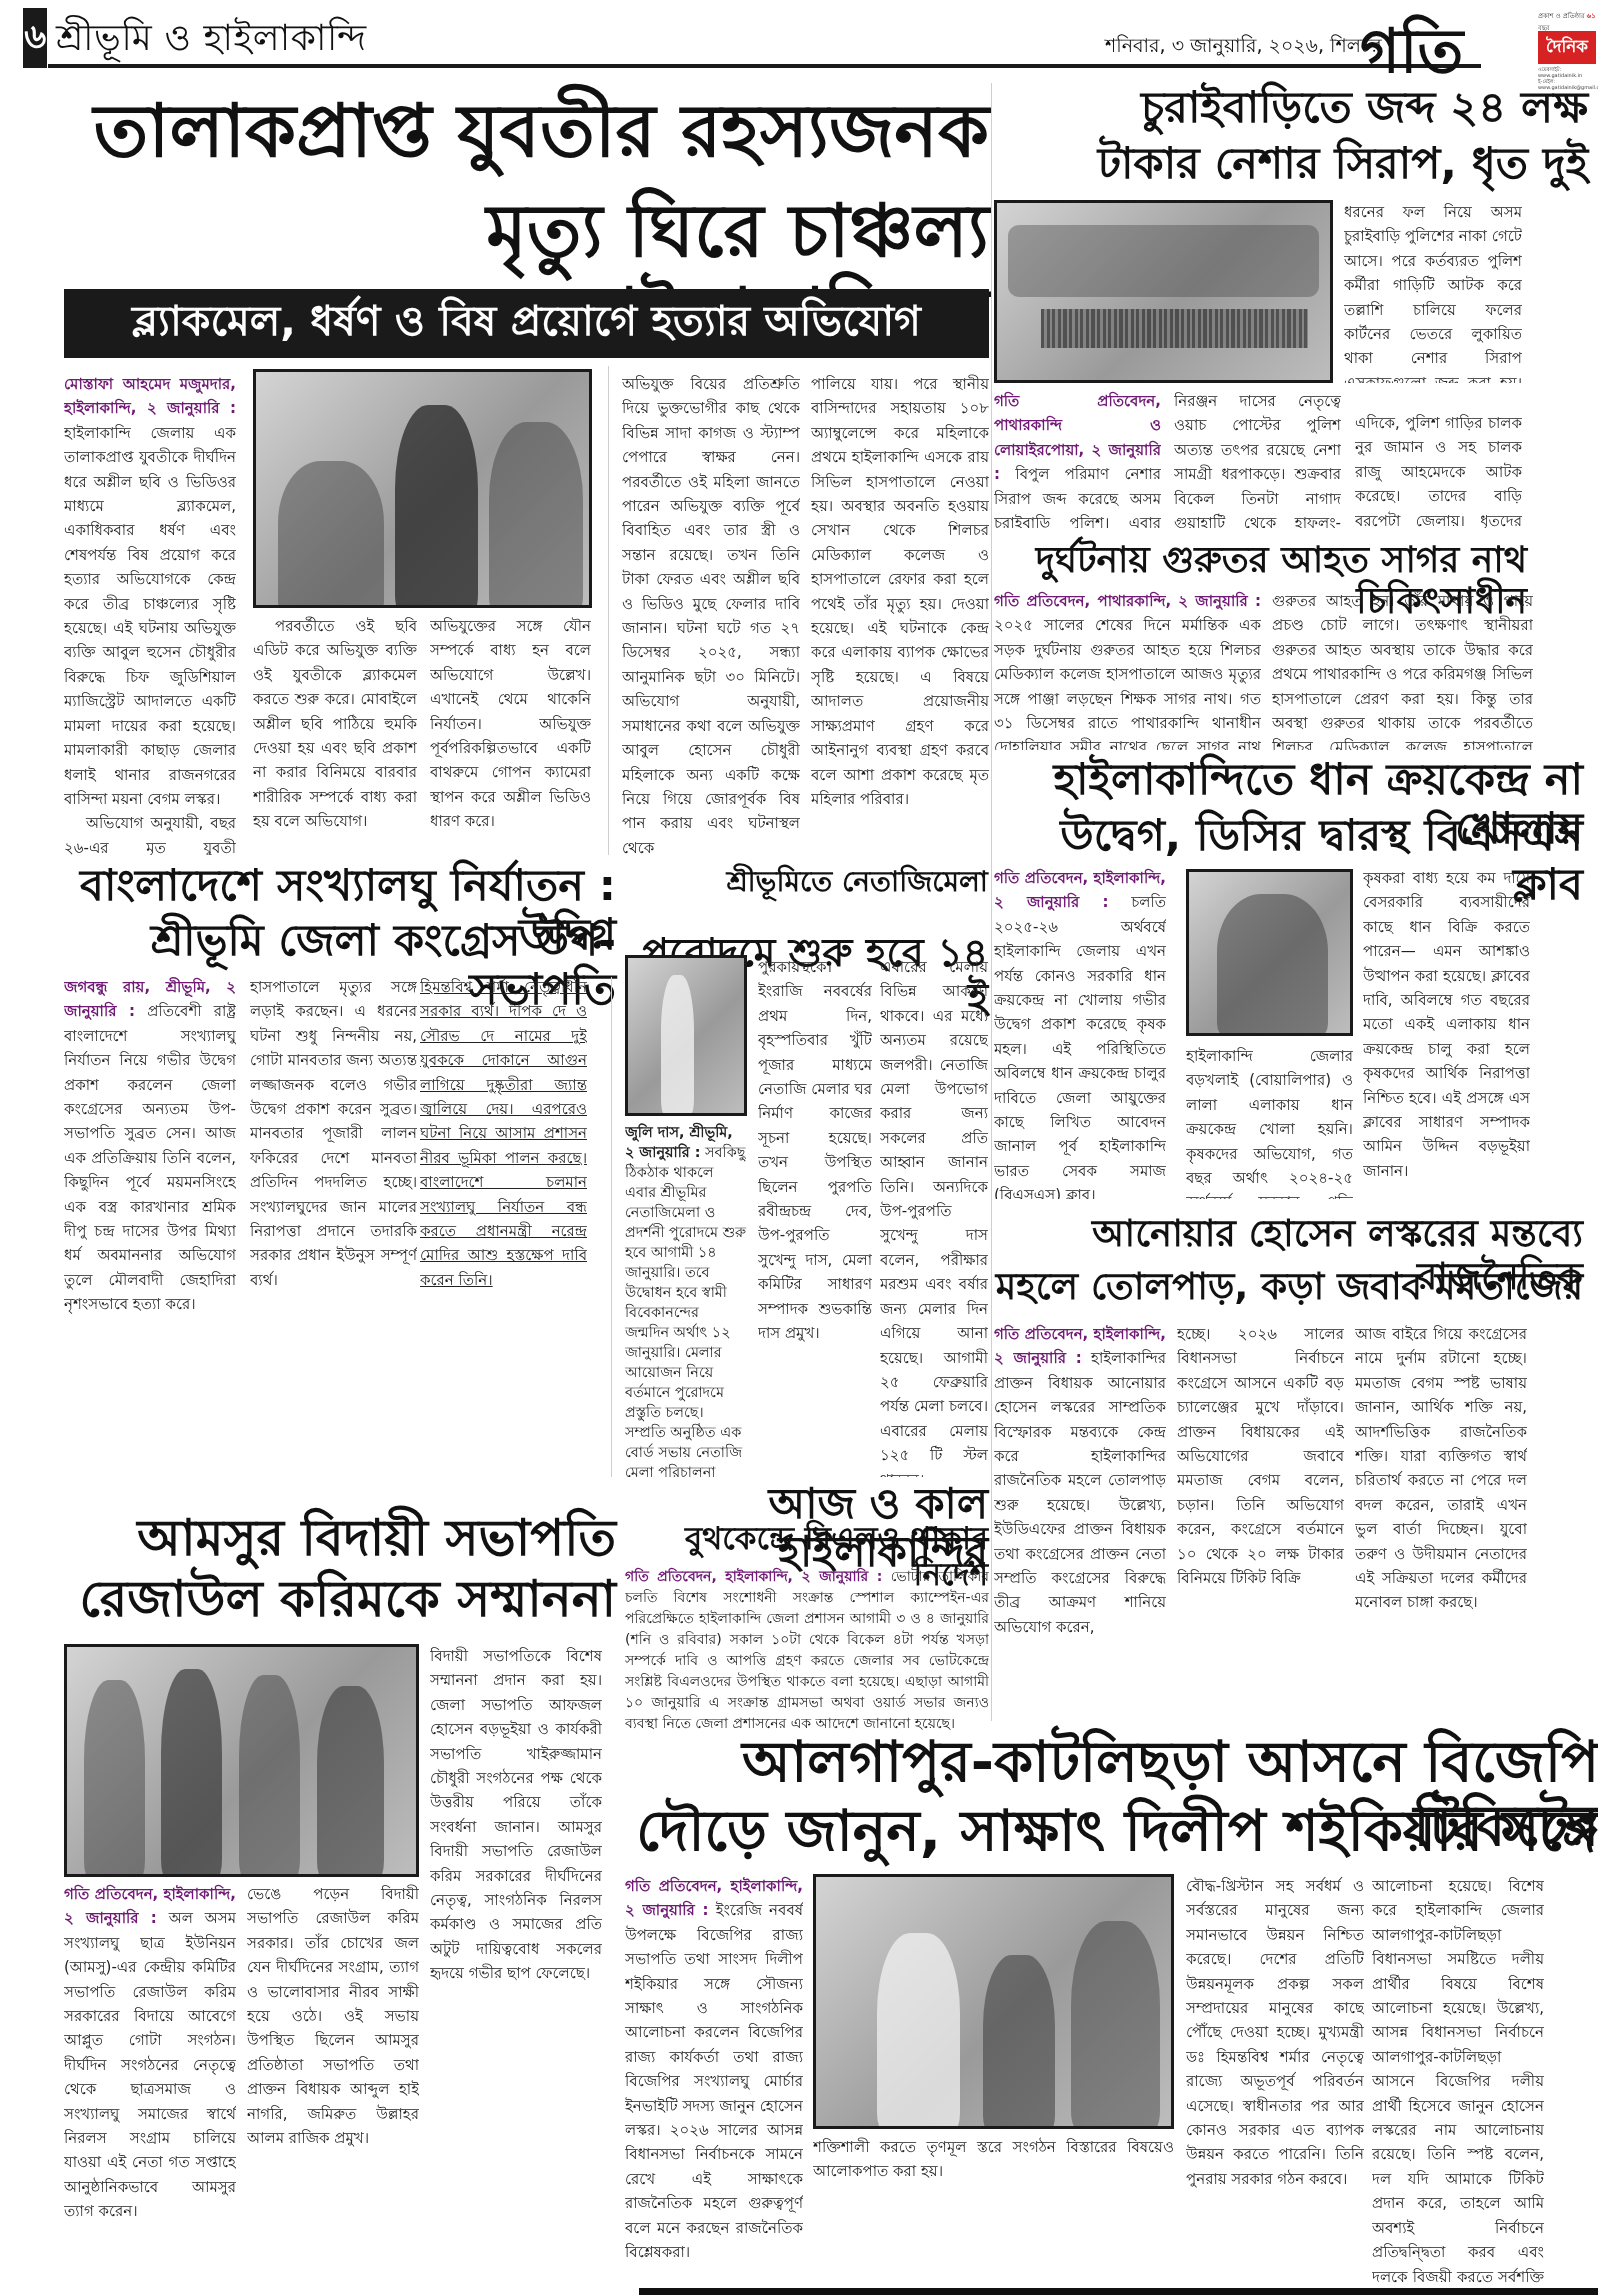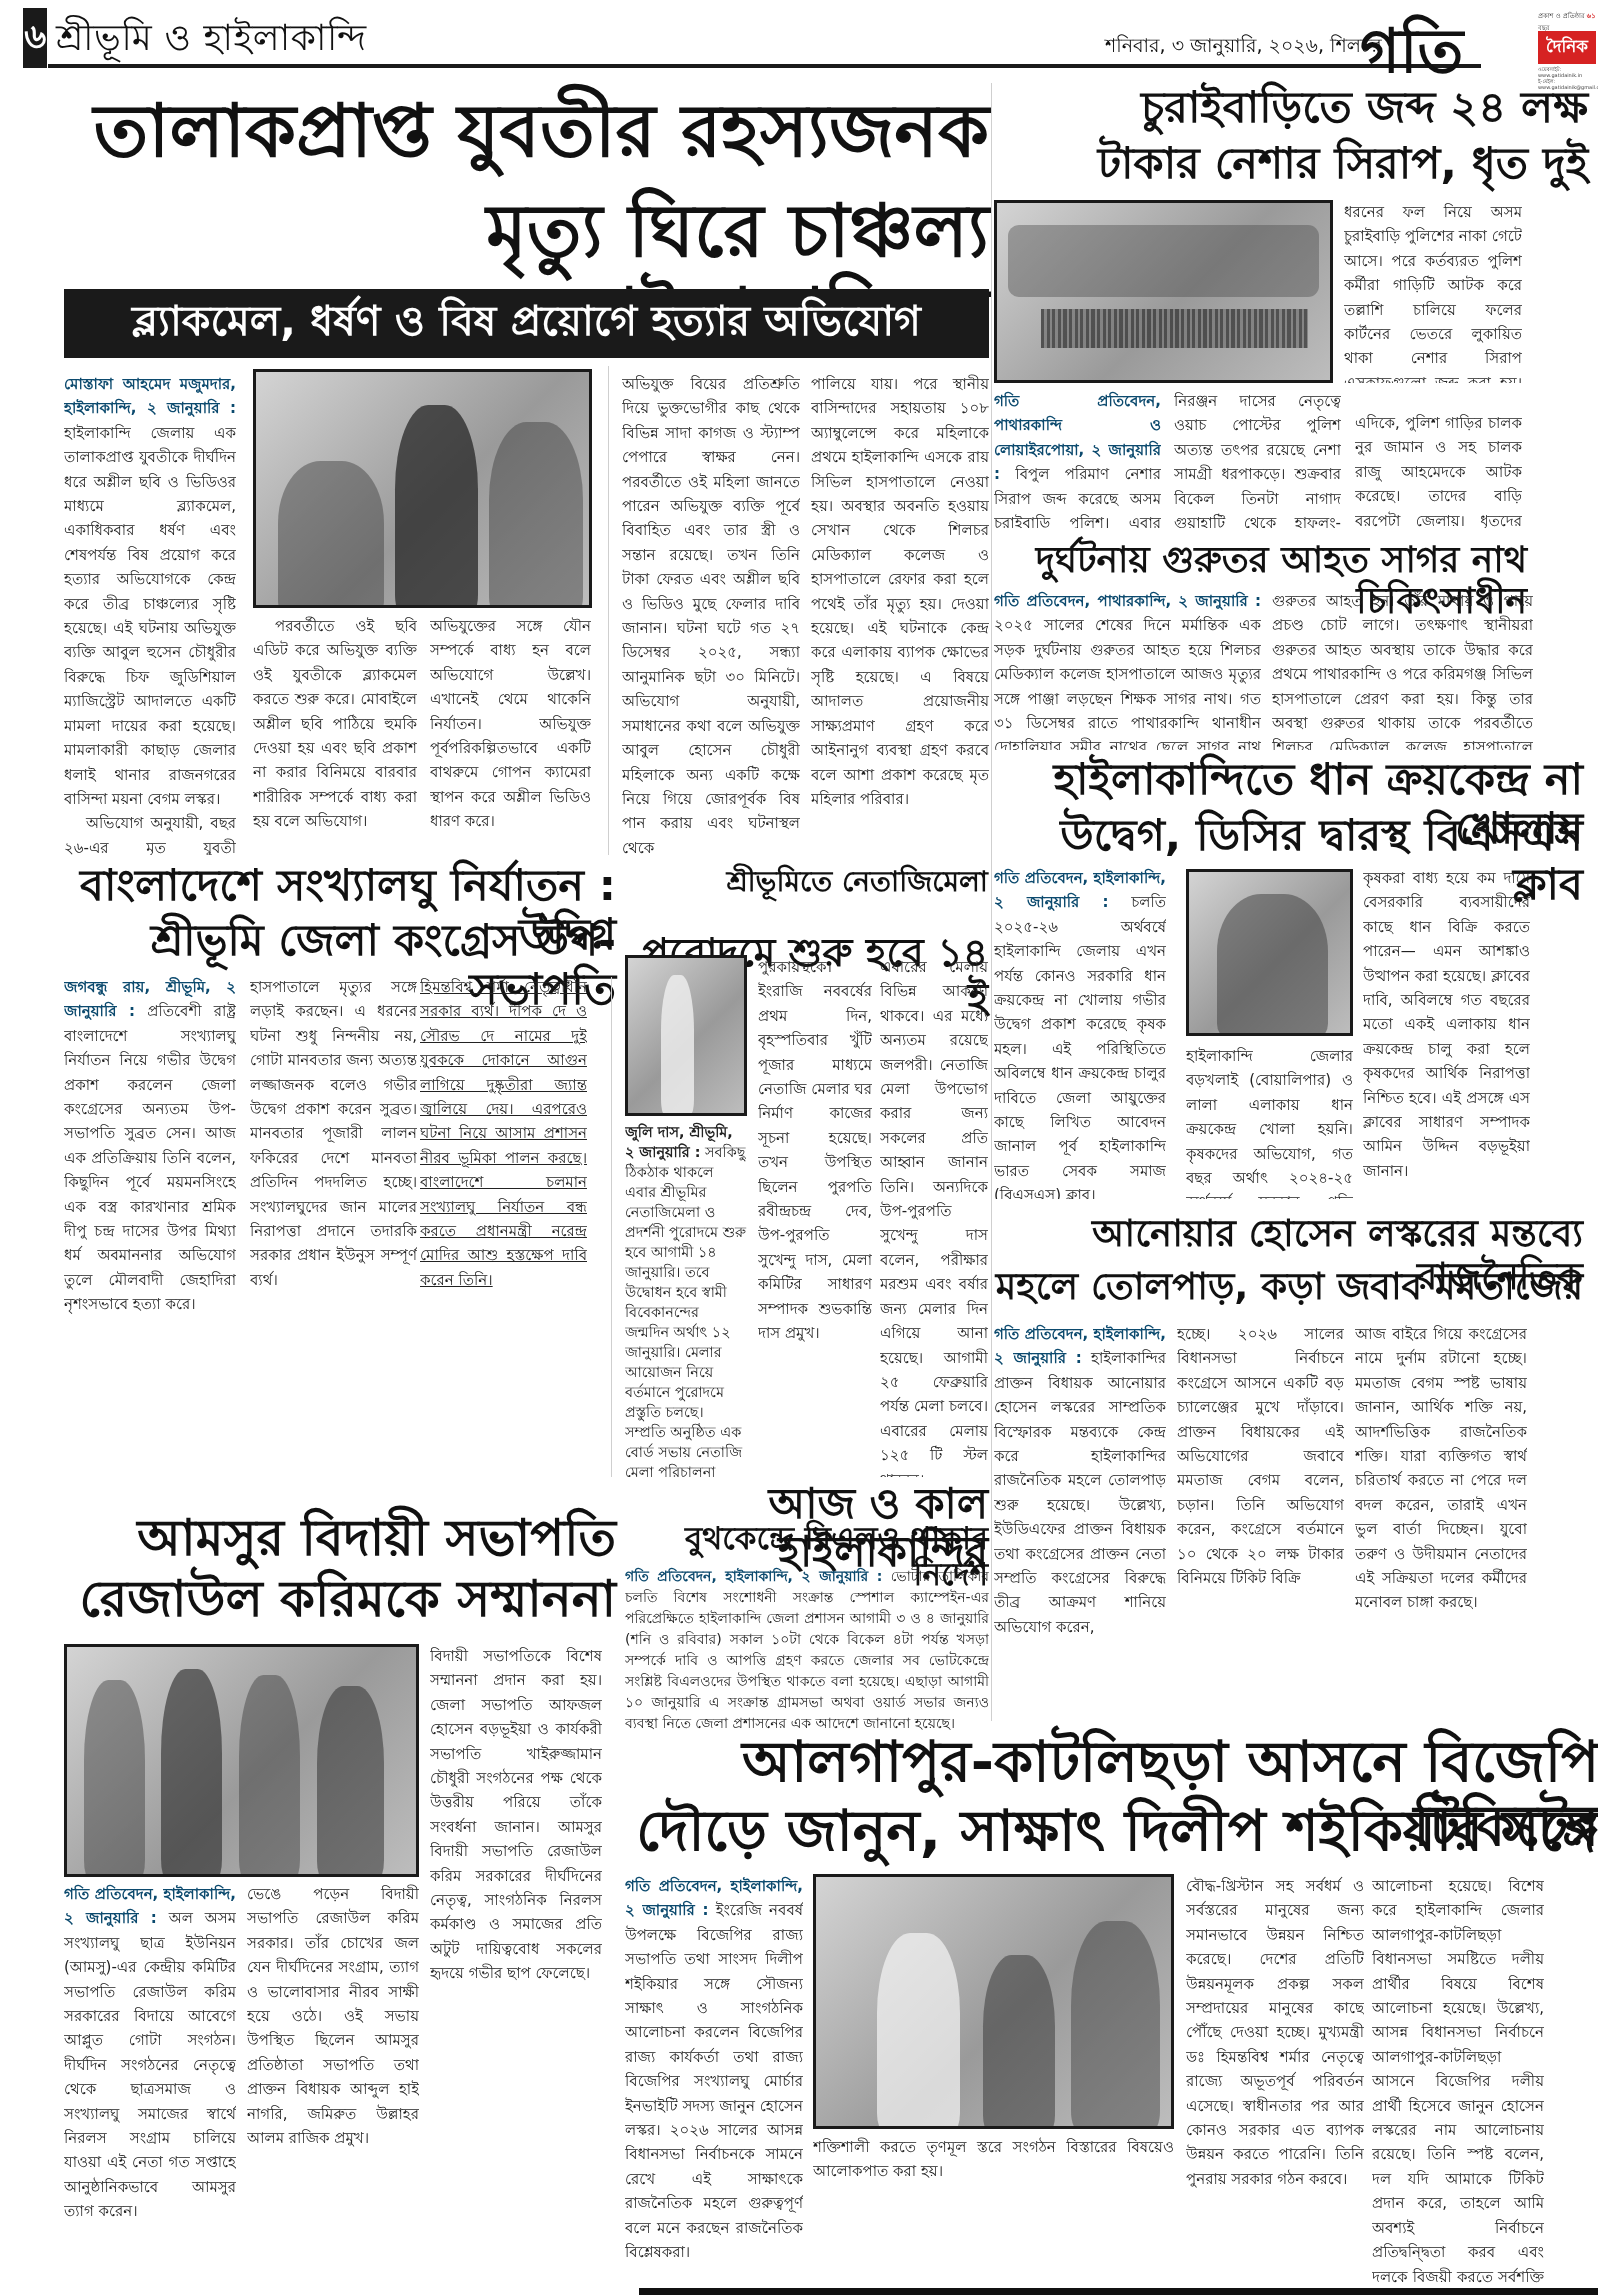--- a/index.html
+++ b/index.html
@@ -20,21 +20,21 @@
   .logo-url { left: 1538px; top: 66px; font-size: 5px; color: #444; width: 58px; line-height: 6.1px; }
 
   .hl { font-weight: bold; text-align: right; line-height: 1.15; color: #111; }
   .hl-xl { font-size: 73px; }
   .hl-l { font-size: 43px; }
   .hl-m { font-size: 36px; }
   .subbar { background: #1a1a1a; color: #fff; font-weight: bold; font-size: 41px; text-align: center;
     display: flex; align-items: center; justify-content: center; }
 
   .col { font-size: 15px; line-height: 24.4px; text-align: justify; color: #222; overflow: hidden; }
-  .col .by { font-weight: bold; color: #0c4a6e; }
+  .col .by { font-weight: bold; color: #701a75; }
   .col p { text-indent: 22px; }
   .col p.first { text-indent: 0; }
 
   .photo { border: 3.3px solid #1a1a1a; background: linear-gradient(135deg, #d4d4d4, #9a9a9a 55%, #bdbdbd); overflow: hidden; }
   .photo .shape { position: absolute; background: rgba(60,60,60,0.45); border-radius: 40% 40% 10% 10%; }
   .caption { font-size: 14.4px; line-height: 20px; color: #222; }
   .caption .by { font-weight: bold; }
 
   .vrule { background: #cfcfcf; width: 1.1px; }
   .footer-rule { left: 639px; top: 2288px; width: 961px; height: 6.7px; background: #111; }

